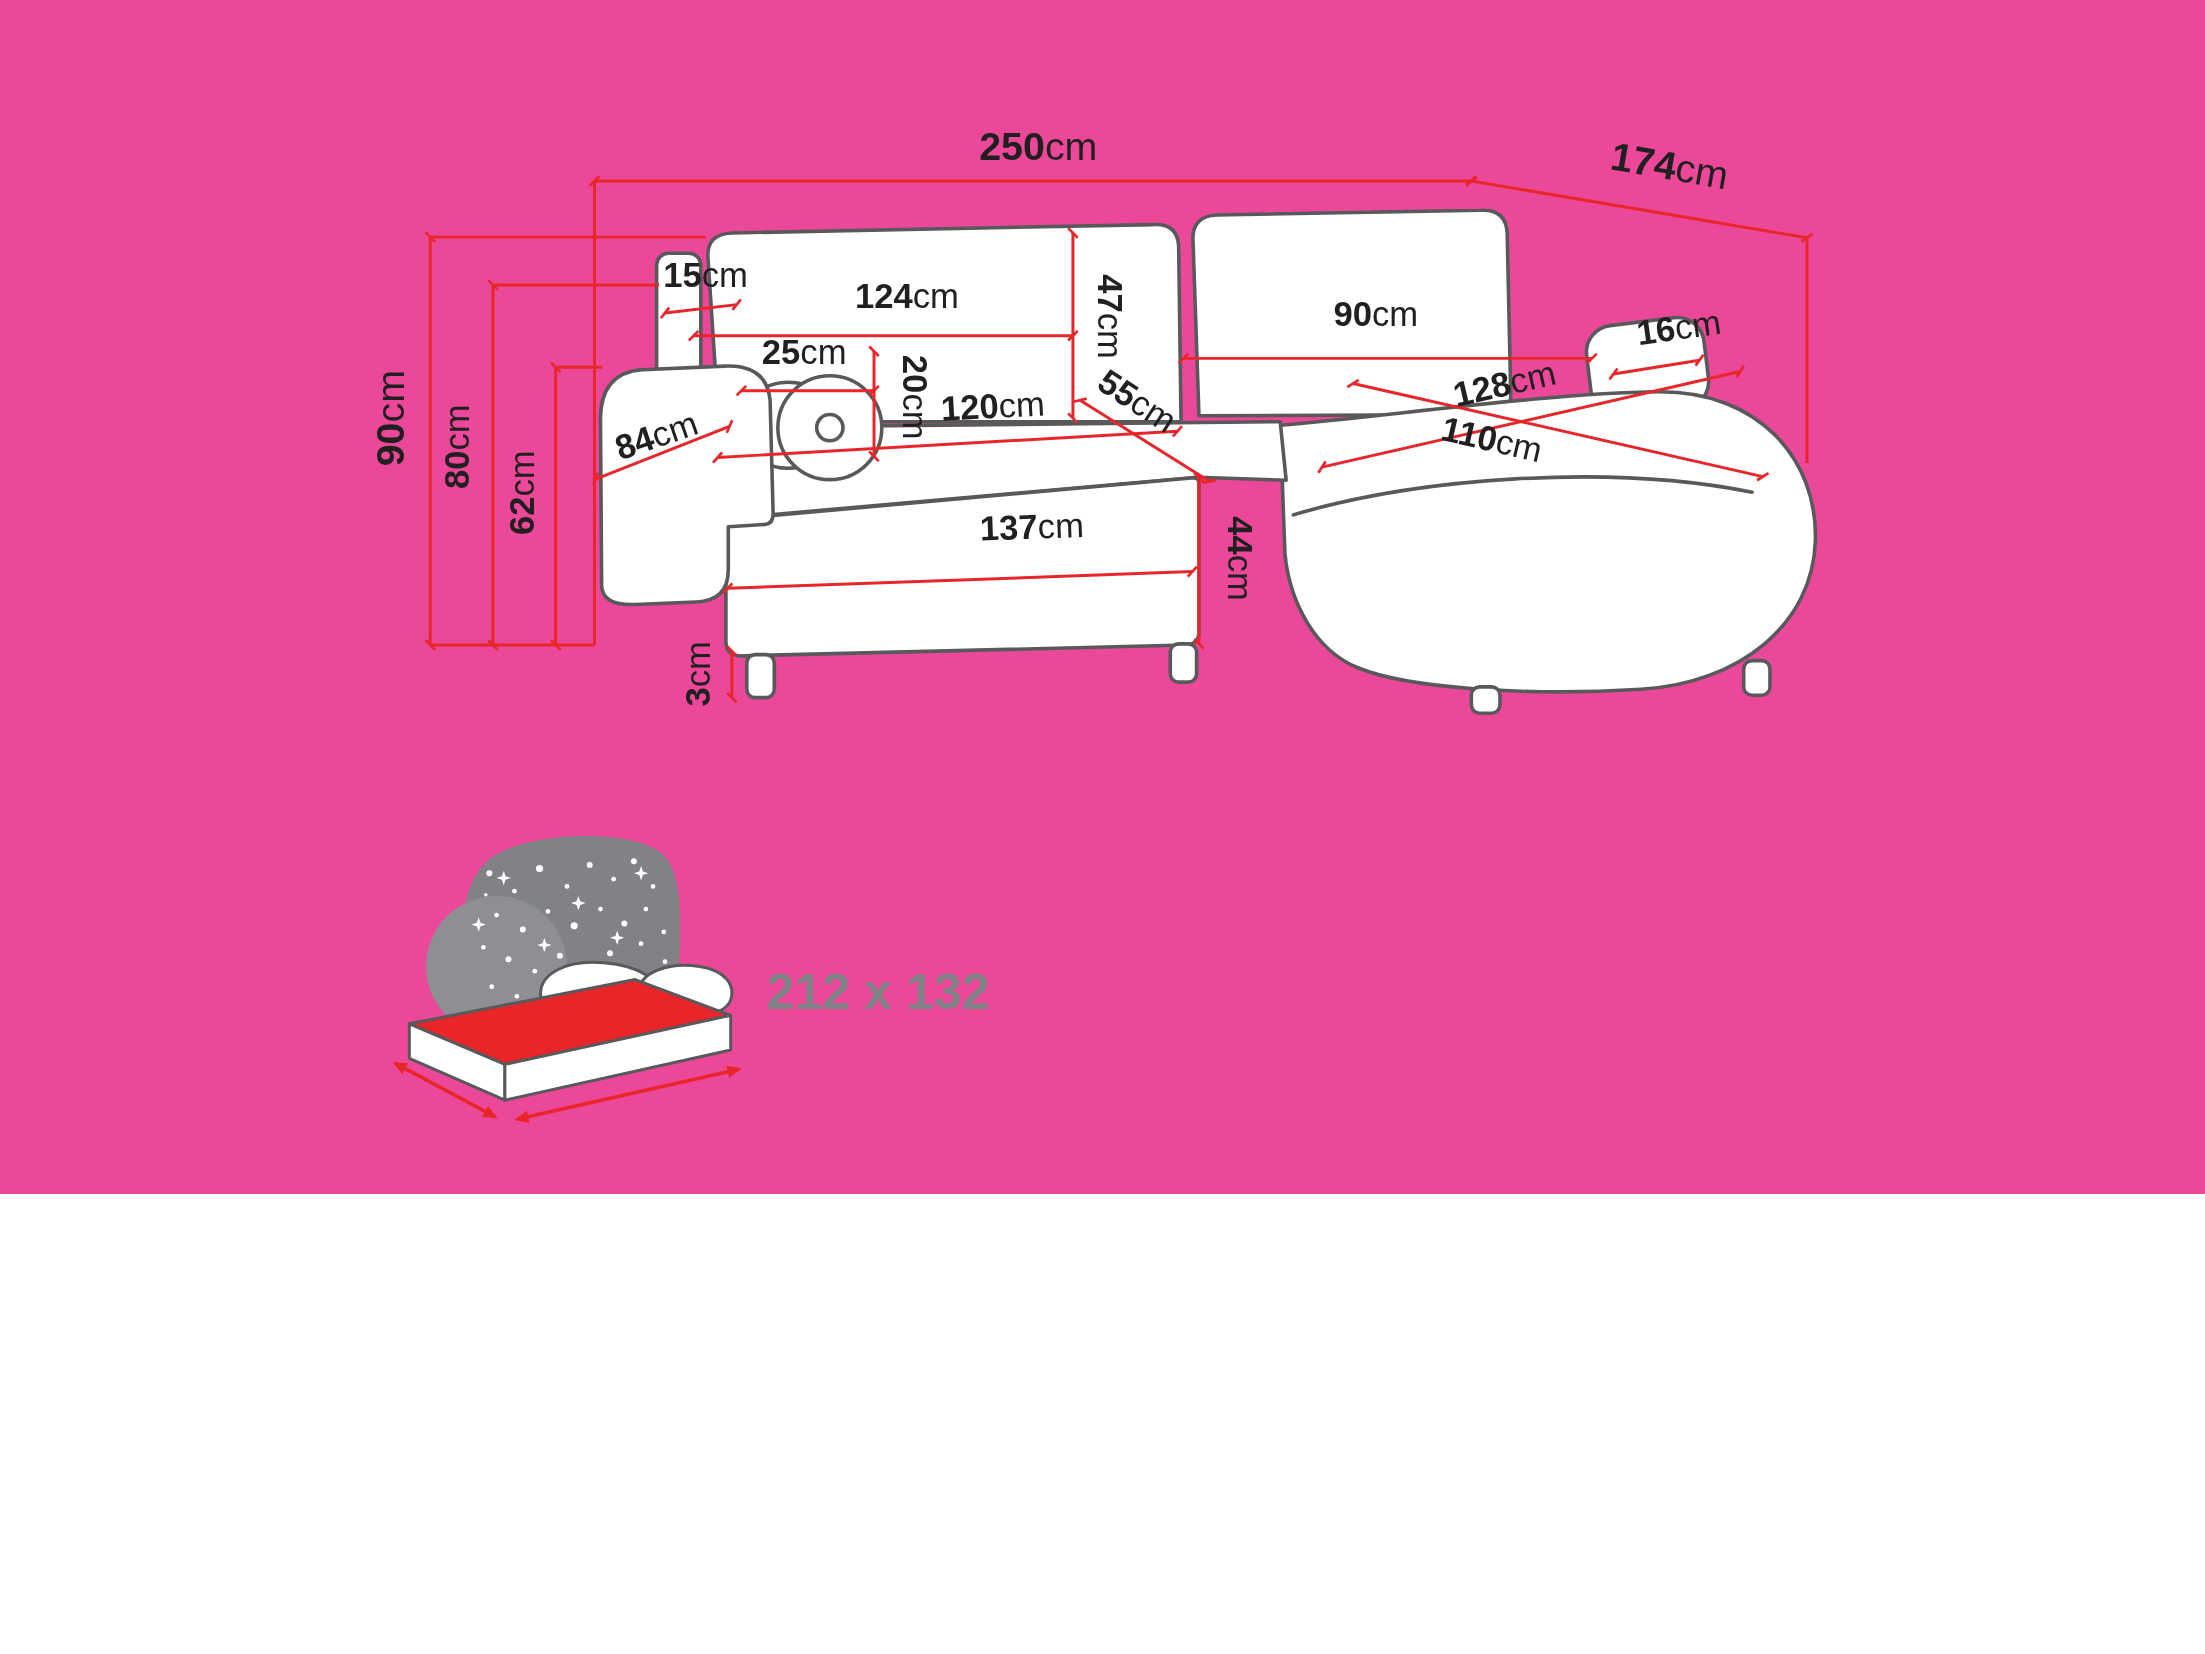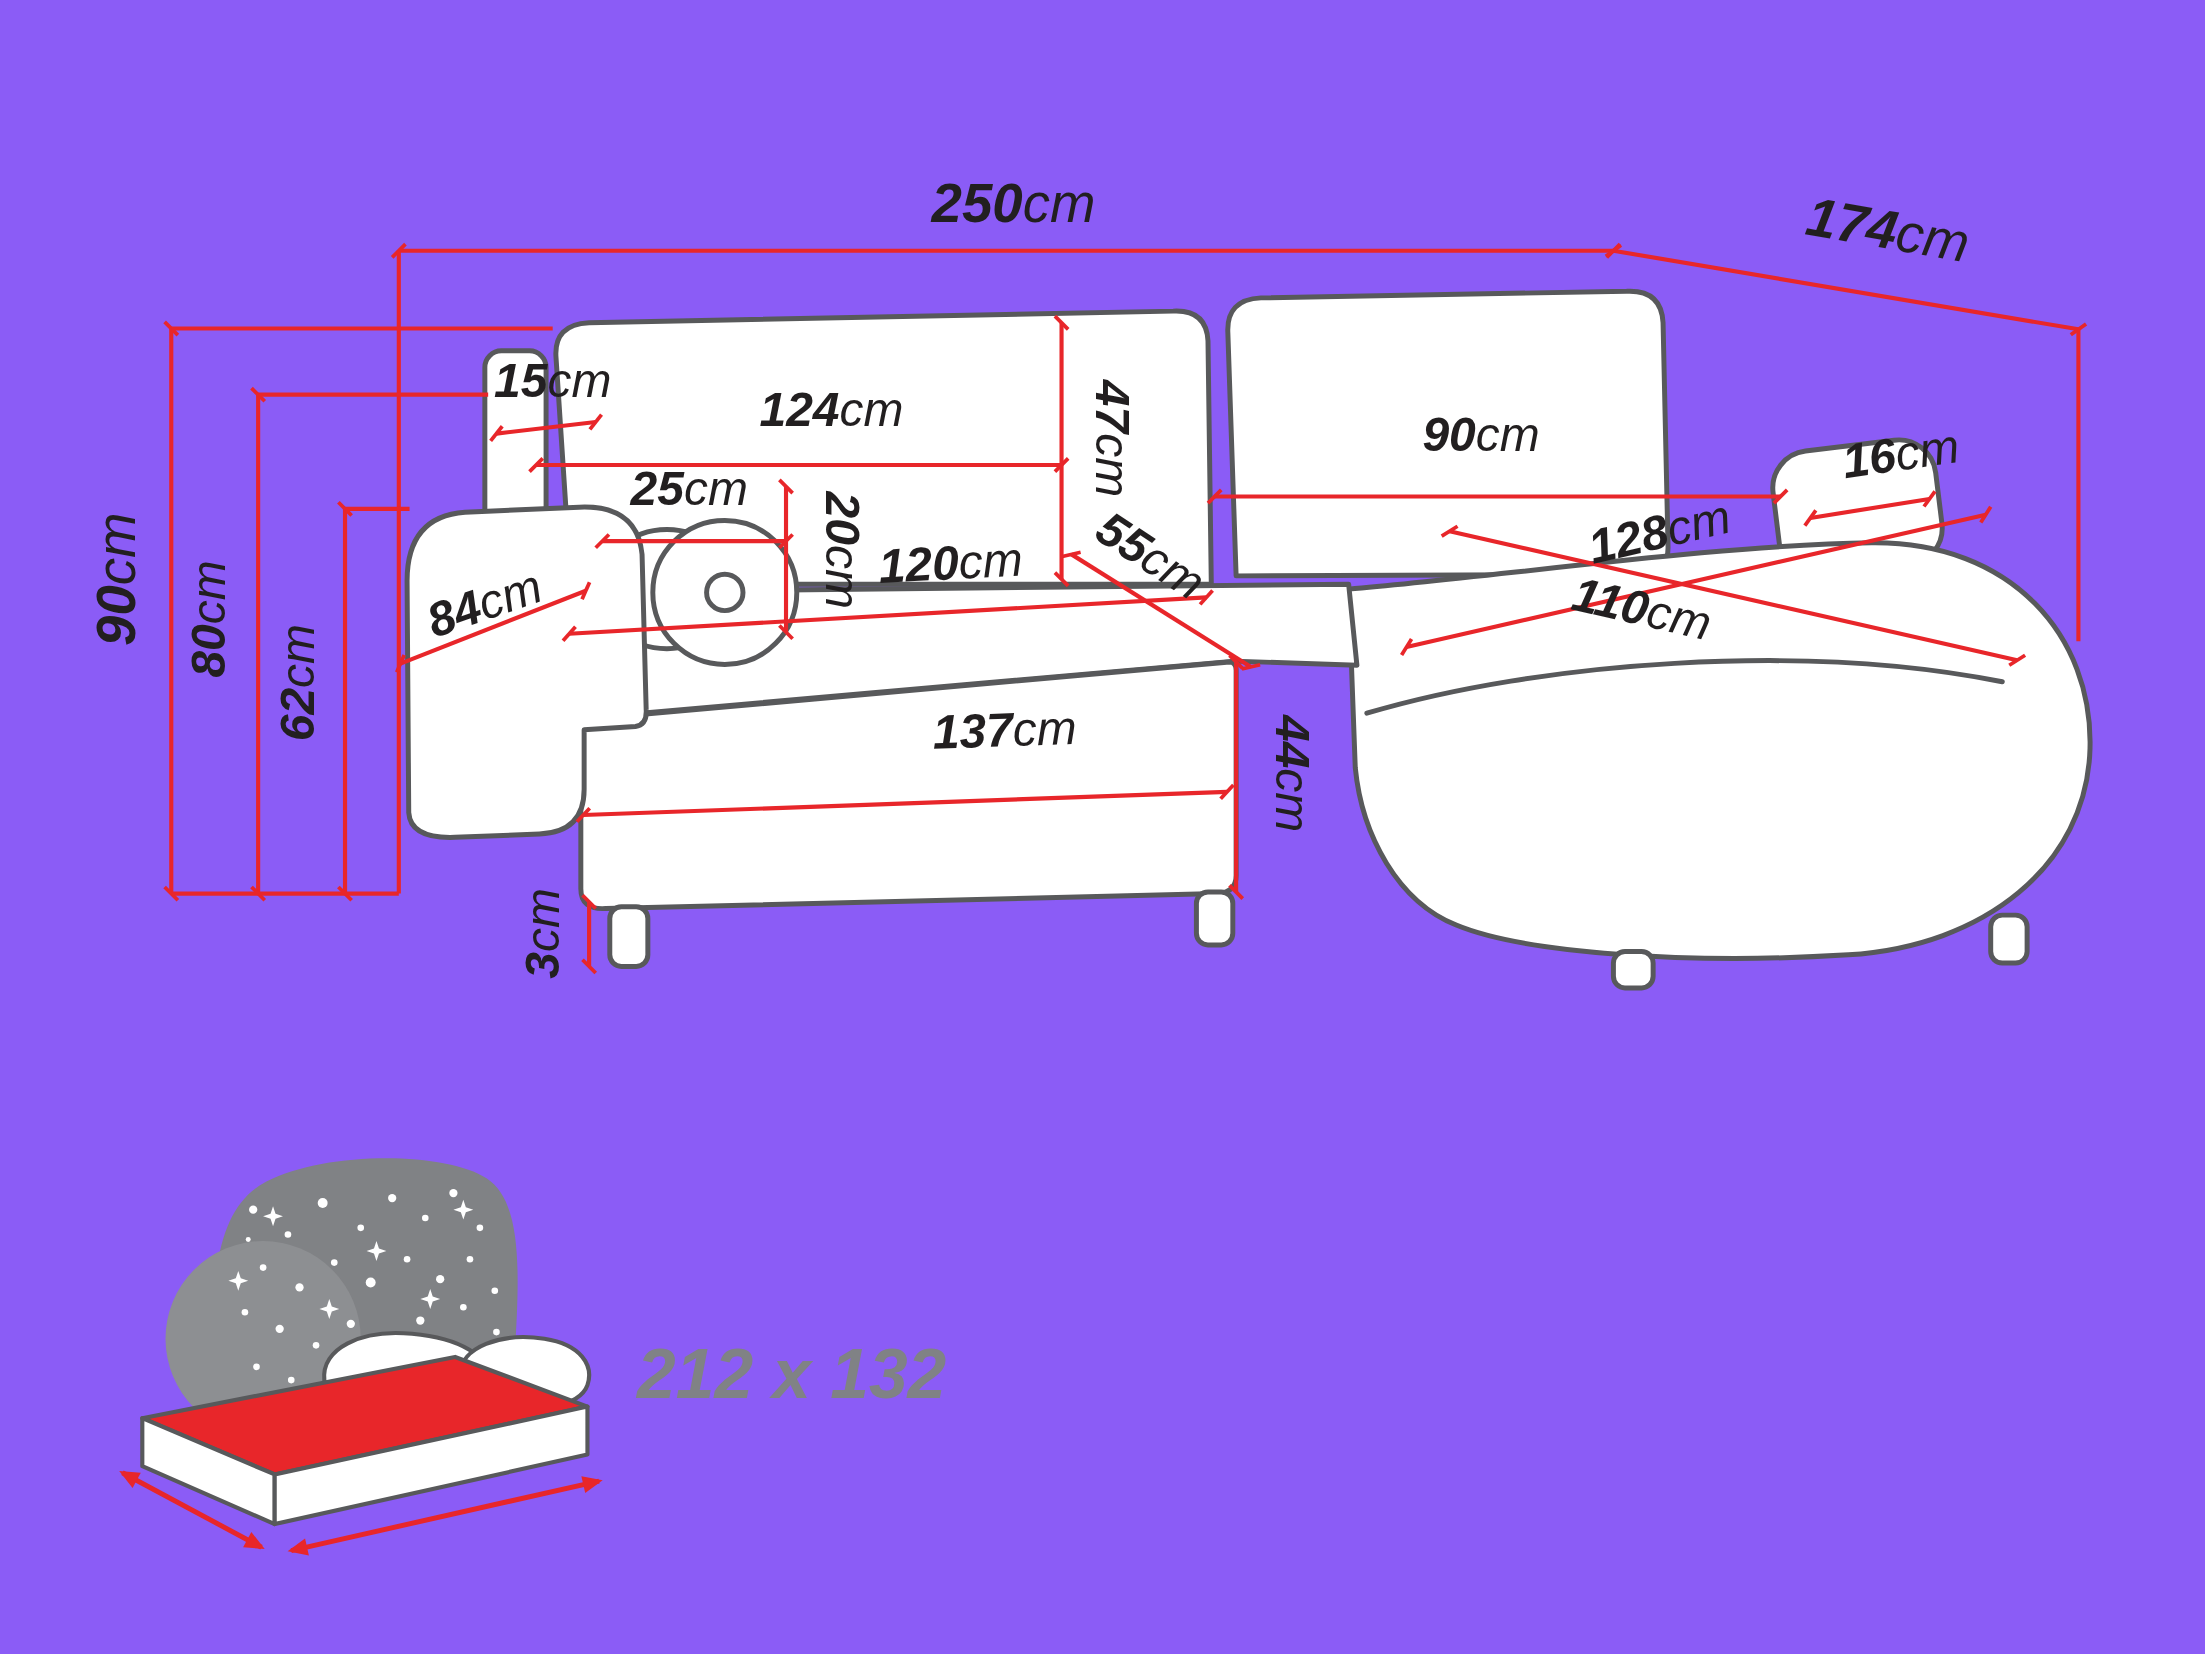--- a/index.html
+++ b/index.html
@@ -1,16 +1,16 @@
 <!DOCTYPE html>
 <html style="font-size:13.2px"><head>
 <meta charset="utf-8">
 <style>
   html,body{margin:0;padding:0;background:#ffffff;}
-  .canvas{position:relative;width:2205px;height:1654px;background:#8b5cf6;overflow:hidden;font-style:italic;}
+  .canvas{position:relative;width:2205px;height:1194px;background:#ec4899;overflow:hidden;}
   svg{display:block;width:100%;height:100%;}
   
   .dl{marker-start:url(#tick);marker-end:url(#tick);}
   .arrowline{marker-start:url(#arrowhead);marker-end:url(#arrowhead);}
   .labels text{font-family:"Liberation Sans",sans-serif;fill:#221f20;font-size:58px;}
   .labels text.lg{font-size:66px;}
   .labels .val{font-weight:700;}
   .labels .unit{font-weight:400;}
   .bed-label{font-family:"Liberation Sans",sans-serif;font-weight:700;font-size:84px;fill:#808285;}
 </style>

